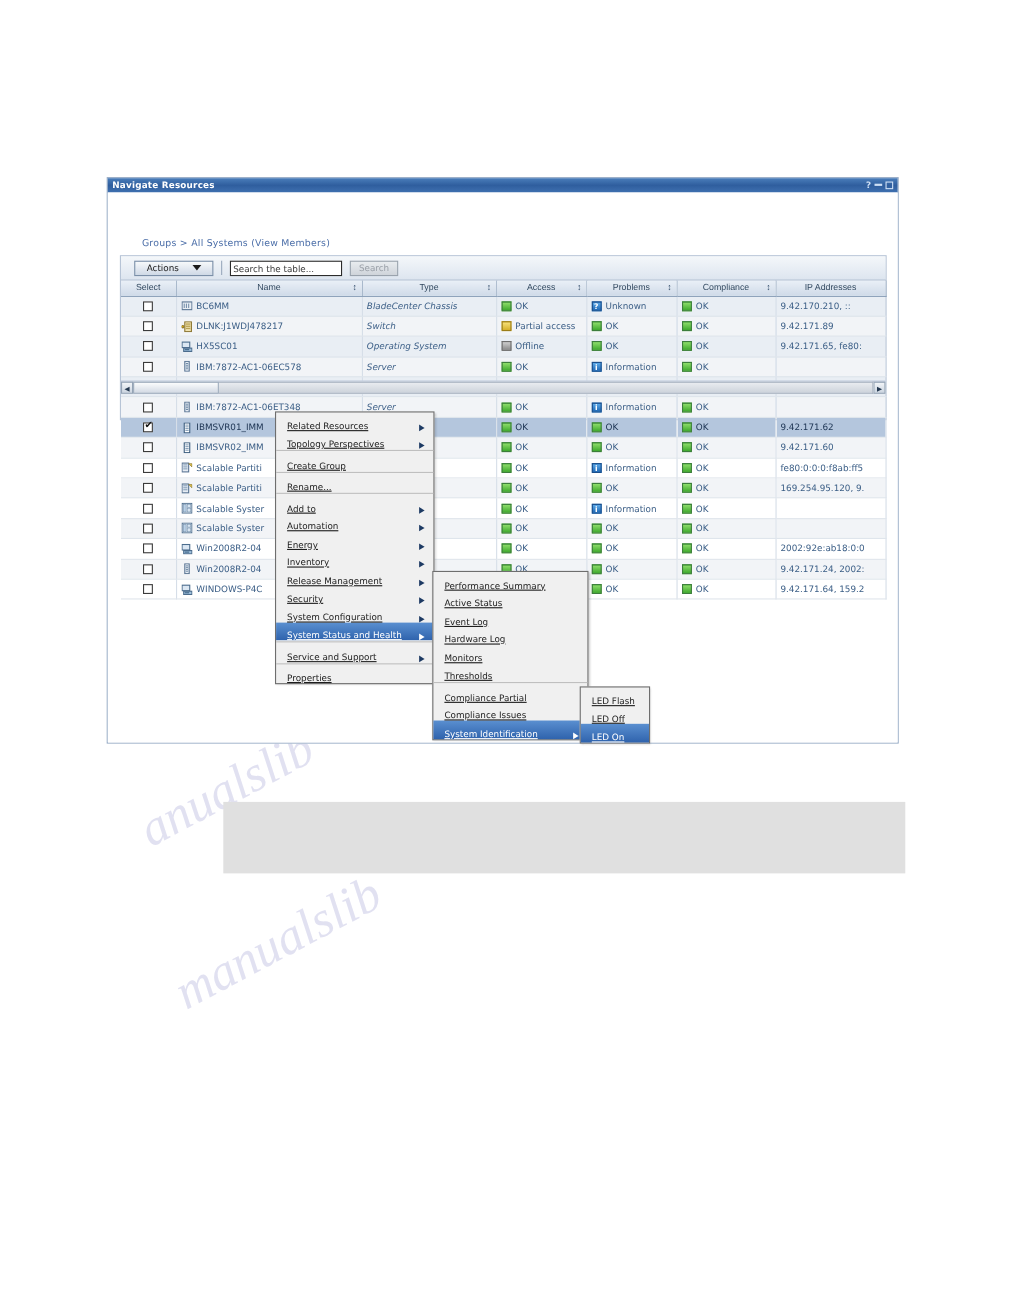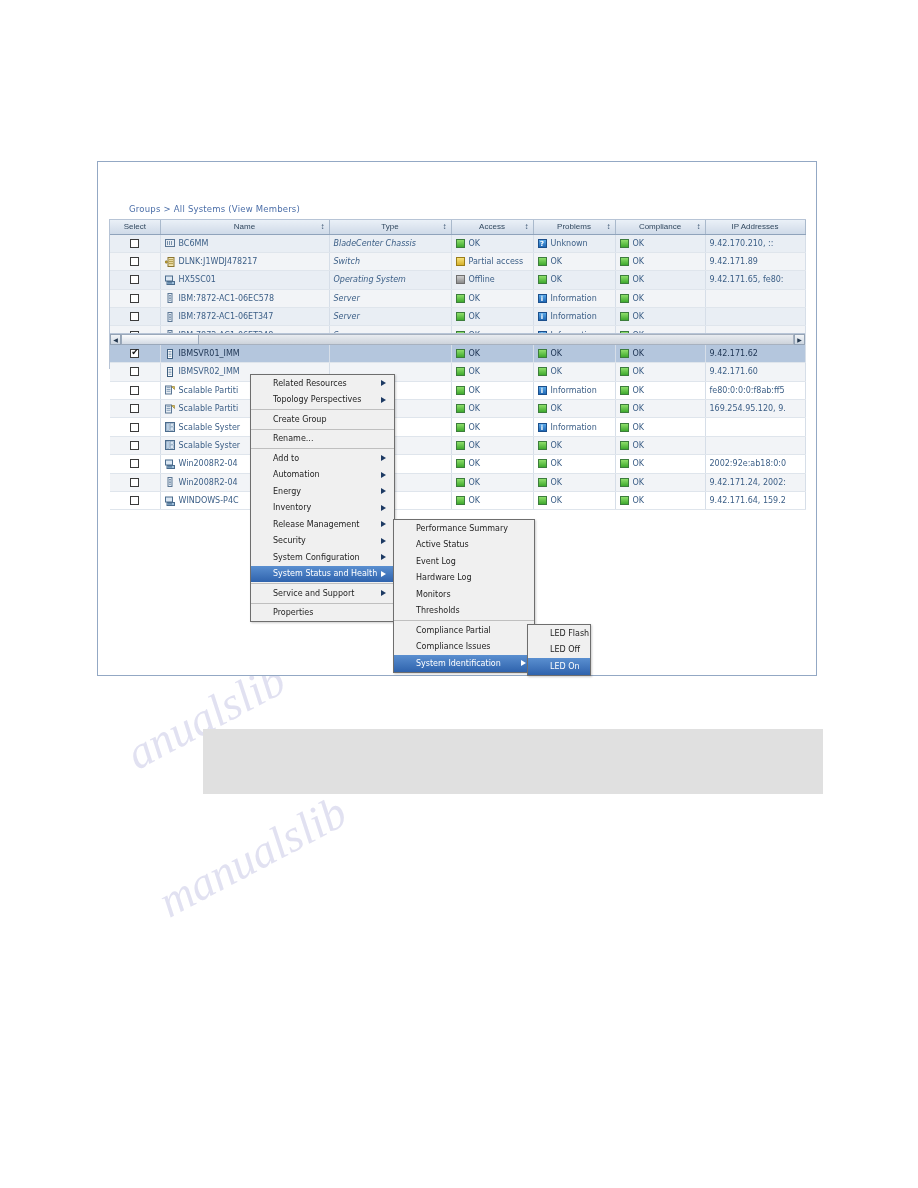--- a/index.html
+++ b/index.html
@@ -119,22 +119,22 @@
             border:1px solid #7b8fa8; box-sizing:border-box; display:flex; align-items:center;
             justify-content:center; font-size:6px; color:#1b2b3d; line-height:1;
             font-family:"DejaVu Sans", sans-serif;}
   .pg-label { font-size:8px; color:#26384c; margin:0 4px; font-family:"DejaVu Sans", sans-serif;}
   .pg-box { width:18px; height:12px; background:#fff; border:1px solid #6d7f96; box-sizing:border-box;}
 
   
   .menu { position:absolute; background:#f0f0f0; border:1px solid #6e6e6e;
           box-shadow:1px 1px 2px rgba(0,0,0,.2); font-size:8px; color:#1d1d1d;
           font-family:"DejaVu Sans", sans-serif; z-index:40; }
-  .menu .mi { height:16.5px; display:flex; align-items:center; padding:0 8px 0 22px;
-              white-space:nowrap; box-sizing:border-box; }
+  .menu .mi { height:16.5px; display:flex; align-items:flex-end; padding:0 8px 0 10px;
+              white-space:nowrap; box-sizing:border-box;text-decoration:underline; }
   .menu .mi.hl { background:linear-gradient(to bottom,#5a8fd0,#2f63ad); color:#fff; }
   .menu .mi .arw { margin-left:auto; width:0;height:0;border-top:3.5px solid transparent;
                    border-bottom:3.5px solid transparent; border-left:5px solid #1d3a63; }
   .menu .mi.hl .arw { border-left-color:#ffffff; }
   .menu .sep { height:1px; background:#bfbfbf; margin:1px 0; }
 
   #ctxmenu { left:250px; top:374px; width:143px; }
   #submenu  { left:393px; top:519px; width:140px; }
   #subsub   { left:527px; top:624px; width:62px; }
 
@@ -145,29 +145,46 @@
 <body>
 
 <div class="page">
 
   <div class="wm wm1">anuals</div>
   <div class="wm wm2">anualslib</div>
   <div class="wm wm3">manualslib</div>
 
   <div class="window">
 
+    <div class="titlebar">
+      <span class="tb-title">Navigate Resources</span>
+      <span class="tb-ctrls">
+        <span class="tb-btn">?</span>
+        <span class="tb-min"></span>
+        <span class="tb-sq"></span>
+      </span>
+    </div>
 
     <div class="winbody">
 
       <div class="breadcrumb">
         <span>Groups</span><span class="bc-sep">&gt;</span><span>All Systems (View Members)</span>
       </div>
 
       <div class="panel">
 
+        <div class="toolbar">
+          <div class="actions-btn">
+            <span>Actions</span>
+            <span class="caret-d"></span>
+          </div>
+          <div class="tb-div"></div>
+          <div class="search-input">Search the table...</div>
+          <div class="search-btn">Search</div>
+        </div>
 
         <table class="grid">
           <colgroup>
             <col style="width:50px">
               <col style="width:169px">
               <col style="width:122px">
             <col style="width:82px">
               <col style="width:82px">
               <col style="width:90px">
               <col style="width:100px">

